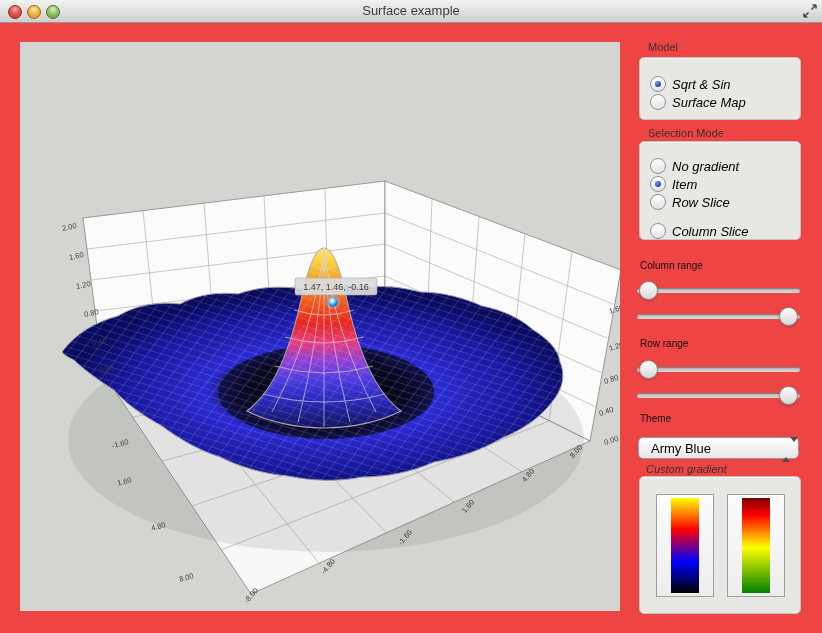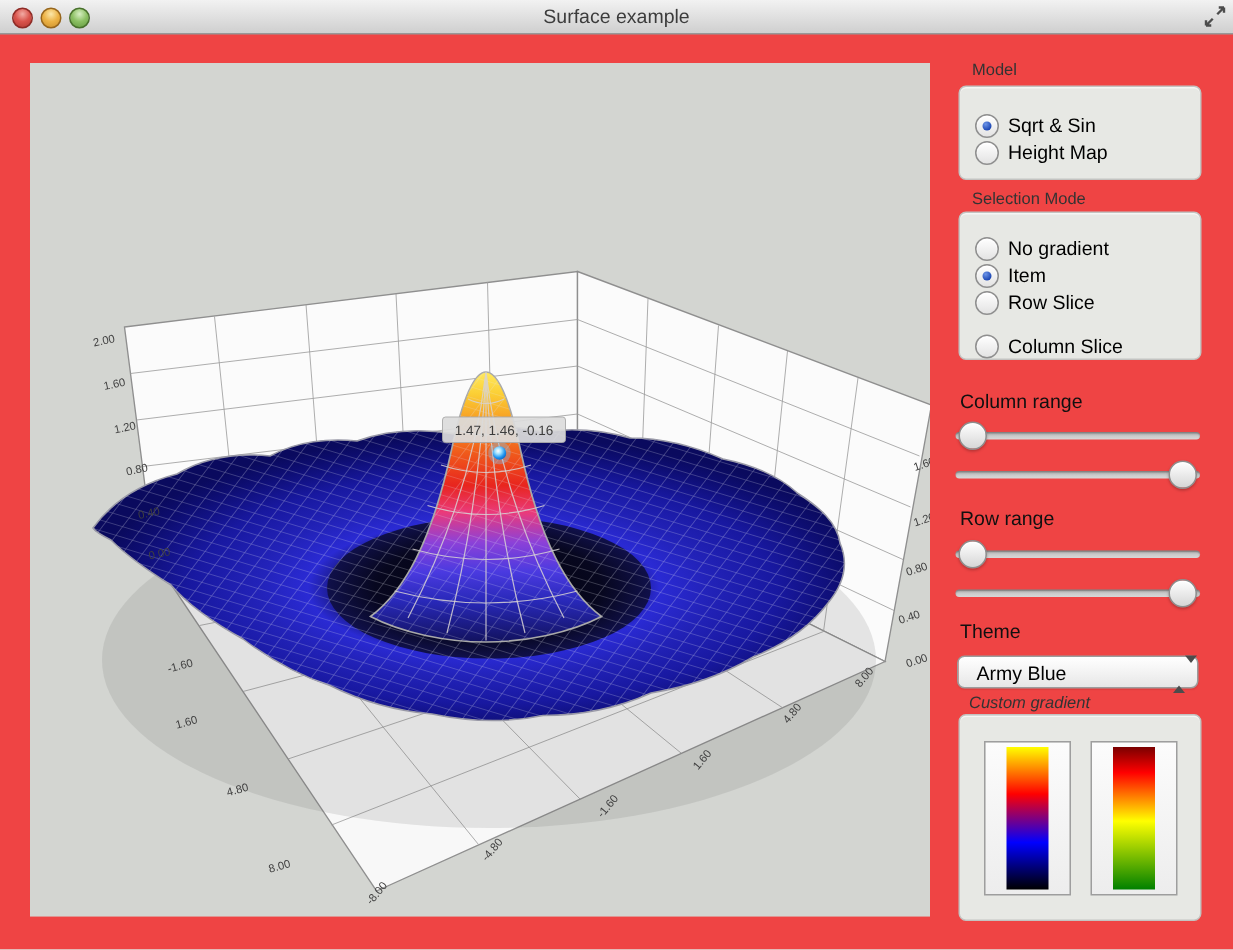--- a/index.html
+++ b/index.html
@@ -19,25 +19,25 @@
   .fs-icon{position:absolute;right:4px;top:3px;width:16px;height:16px;}
 
   
   .plot{position:absolute;left:20px;top:42px;width:600px;height:569px;
     background:#d3d5d1;overflow:hidden;}
   .plot svg{display:block;}
   .grid{stroke:#9c9c9c;stroke-width:.55;}
   .axis-t{font-size:7.5px;fill:#3f3f3f;}
 
   
-  .p-label{position:absolute;font-size:13px;color:#101010;}
+  .p-label{position:absolute;font-size:10px;color:#101010;}
   .g-title{position:absolute;font-size:11px;color:#333;}
   .groupbox{position:absolute;background:#e7e8e4;border:1px solid #c3c3c1;border-radius:5px;
     box-shadow:inset 0 1px 0 rgba(255,255,255,.6);}
-  .radio-row{position:absolute;left:10px;height:16px;display:flex;align-items:flex-start;cursor:default;}
+  .radio-row{position:absolute;left:10px;height:16px;display:flex;align-items:flex-end;cursor:default;font-style:italic;}
   .radio{width:14px;height:14px;border-radius:50%;border:1px solid #8f8f8f;
     background:linear-gradient(#ffffff,#e3e3e3);position:relative;flex:none;
     box-shadow:inset 0 1px 1px rgba(255,255,255,.9);}
   .radio.checked::after{content:"";position:absolute;left:4px;top:4px;width:6px;height:6px;
     border-radius:50%;background:radial-gradient(circle at 35% 30%,#6d95e8,#1d47b4 70%);}
   .radio-label{font-size:13px;color:#000;margin-left:6px;white-space:nowrap;}
 
   .slider{position:absolute;left:637px;width:163px;height:19px;}
   .slider .track{position:absolute;left:0;right:0;top:7px;height:5px;border-radius:2.5px;
     background:linear-gradient(#a9a9a9,#cbcbcb 55%,#d8d8d8);
@@ -210,21 +210,21 @@
   </div>
 
   <div class="g-title" style="left:648px;top:41px;">Model</div>
   <div class="groupbox" style="left:639px;top:57px;width:160px;height:61px;">
     <div class="radio-row" style="top:18px;">
       <span class="radio checked"></span>
       <span class="radio-label">Sqrt &amp; Sin</span>
     </div>
     <div class="radio-row" style="top:36px;">
       <span class="radio"></span>
-      <span class="radio-label">Height Map</span>
+      <span class="radio-label">Surface Map</span>
     </div>
   </div>
 
   <div class="g-title" style="left:648px;top:127px;">Selection Mode</div>
   <div class="groupbox" style="left:639px;top:141px;width:160px;height:97px;">
     <div class="radio-row" style="top:16px;">
       <span class="radio"></span>
       <span class="radio-label">No gradient</span>
     </div>
     <div class="radio-row" style="top:34px;">

